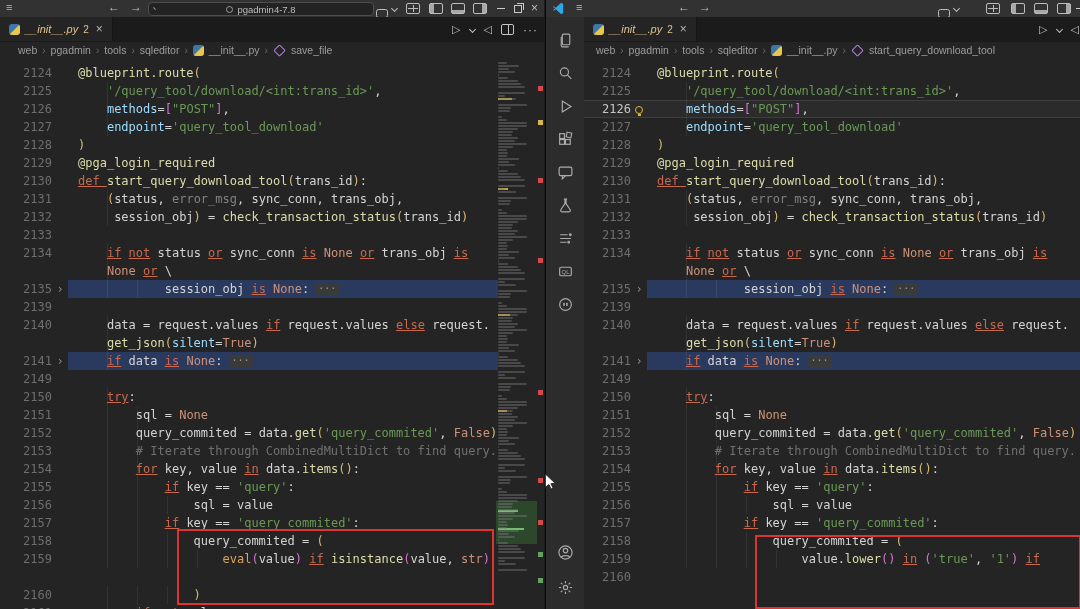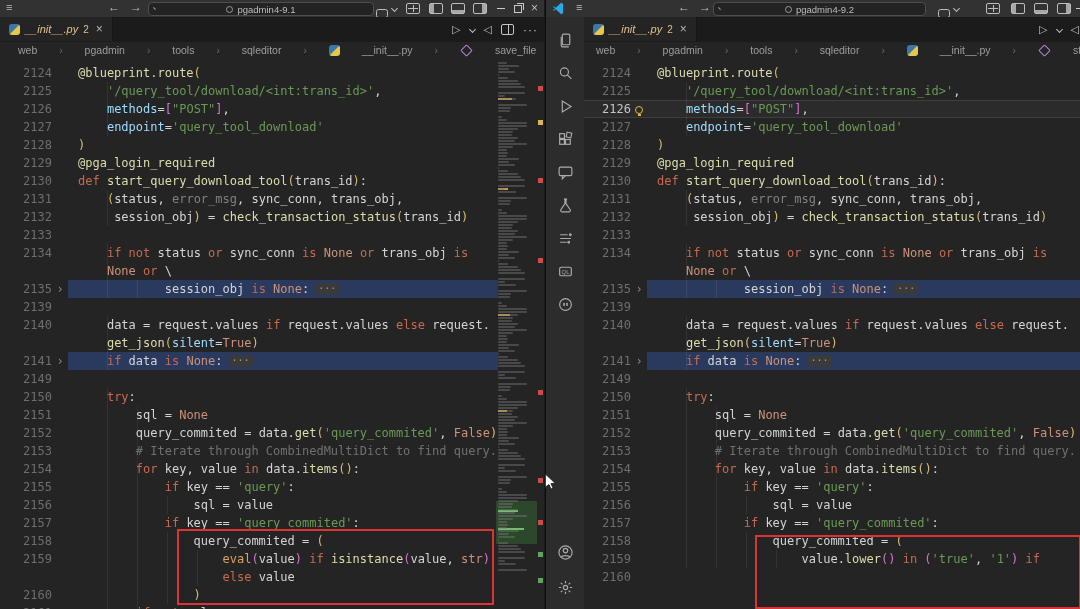--- a/index.html
+++ b/index.html
@@ -42,21 +42,21 @@
     align-items:center;gap:5px;padding:0 9px;border-right:1px solid #161616;}
   .tablabel{font-style:italic;font-size:11px;color:var(--tabGold,#e2c08d);}
   .tabbadge{font-size:10px;color:var(--tabGold,#e2c08d);}
   .tabclose{color:#b6b6b6;font-size:12px;margin-left:2px;}
   .tabactions{position:absolute;right:6px;top:0;height:25px;display:flex;align-items:center;gap:9px;color:#c5c5c5;}
   .tabactions .tri{font-size:11px;}
   .splitic{width:11px;height:9px;border:1px solid #c5c5c5;border-radius:2px;position:relative;}
   .splitic::before{content:'';position:absolute;left:50%;top:0;bottom:0;width:1px;background:#c5c5c5;}
   .more{font-size:12px;letter-spacing:1px;color:#c5c5c5;}
   
-  .crumbs{position:absolute;left:0;right:8px;top:42px;height:16px;display:flex;align-items:center;gap:22px;
+  .crumbs{position:absolute;left:0;right:8px;top:42px;height:16px;display:flex;align-items:center;gap:5px;
     font-size:10.5px;color:#9d9d9d;padding-left:18px;background:var(--bgEditor,#242425);}
   .crumb-sep{color:#6a6a6a;font-size:10px;}
   .pyico{width:11px;height:11px;border-radius:3px;display:inline-block;flex:none;
     background:linear-gradient(135deg,#3b77a8 0 49%,#e8c84a 51% 100%);}
   .mico{width:7px;height:7px;border:1.3px solid #b180d7;border-radius:1.5px;transform:rotate(45deg);
     display:inline-block;flex:none;margin:0 2px;}
   
   .editor{position:absolute;top:58px;bottom:0;overflow:hidden;
     font-family:"DejaVu Sans Mono","Liberation Mono",monospace;font-size:12px;}
   .pane-left{left:0;right:46px;}
@@ -67,21 +67,21 @@
   .pane-left .num{width:52px;}
   .pane-right .num{width:47px;}
   .fold{flex:none;width:16px;text-align:center;color:#8a8a8a;font-size:12px;}
   pre.code{margin:0;flex:1;white-space:pre;color:var(--vr,#d4d4d4);padding-left:10px;
     background-image:repeating-linear-gradient(90deg,transparent 0 28.9px,rgba(255,255,255,.07) 28.9px 29.9px);
     background-repeat:no-repeat;background-position:10px 0;background-size:0 100%;}
   .row.sel pre.code{background-color:var(--seln,#2a3a5e);}
   .row.cur{box-shadow:inset 0 1px 0 #3e3e3e,inset 0 -1px 0 #3e3e3e;background:rgba(255,255,255,.035);}
   .row.cur .num{color:#c6c6c6;}
   .tk-w{color:inherit;}
-  .tk-k{color:var(--kw,#c8694f);}
+  .tk-k{color:var(--kw,#c8694f);text-decoration:underline;}
   .tk-s{color:var(--str,#6a9955);}
   .tk-c{color:var(--com,#707070);}
   .tk-v{color:var(--vr,#d4d4d4);}
   .tk-op{color:var(--op,#d4d4d4);}
   .tk-fn{color:var(--fn,#dcdcaa);}
   .tk-d{color:var(--dec,#dcdcaa);}
   .tk-pm{color:var(--pm,#9cdcfe);}
   .tk-b1{color:var(--b1,#d9ba71);}
   .tk-b2{color:var(--b2,#da70d6);}
   .tk-const{color:var(--cons,#ce9178);}
@@ -112,21 +112,21 @@
 
 <div id="stage">
 
   <div class="win" id="win-left">
     <div class="titlebar">
       <span class="menu-ico" style="left:6px">≡</span>
       <span class="nav" style="left:108px">←</span>
       <span class="nav" style="left:130px">→</span>
       <div class="searchbox" style="left:148px;width:224px">
         <span class="lens"></span>
-        <span>pgadmin4-9.1</span>
+        <span>pgadmin4-7.8</span>
       </div>
       <span class="bubble" style="left:376px;top:4px"></span>
       <span class="caret" style="left:392px;top:6px"></span>
       <span class="lic grid" style="left:406px;top:3px"></span>
       <span class="lic left" style="left:429px;top:3px"></span>
       <span class="lic bottom" style="left:451px;top:3px"></span>
       <span class="lic right" style="left:473px;top:3px"></span>
       <span class="wc-min" style="left:497px"></span>
       <span class="wc-restore" style="left:514px"></span>
       <span class="wc-close" style="left:531px">×</span>
@@ -299,21 +299,20 @@
             <pre class="code" style="background-size: 117.626px 100%;"><span class="tk-w">                </span><span class="tk-v">query_commited</span><span class="tk-op"> = </span><span class="tk-b1">(</span></pre>
           </div>
           <div class="row">
             <div class="num">2159</div>
             <div class="fold"></div>
             <pre class="code" style="background-size: 146.532px 100%;"><span class="tk-w">                    </span><span class="tk-bi">eval</span><span class="tk-b2">(</span><span class="tk-v">value</span><span class="tk-b2">)</span><span class="tk-w"> </span><span class="tk-k">if</span><span class="tk-w"> </span><span class="tk-fn">isinstance</span><span class="tk-b2">(</span><span class="tk-v">value</span><span class="tk-op">, </span><span class="tk-const">str</span><span class="tk-b2">)</span></pre>
           </div>
           <div class="row">
             <div class="num"></div>
             <div class="fold"></div>
-            <pre class="code" style="background-size: 146.532px 100%;"><span class="tk-w">                    </span><span class="tk-k">else</span><span class="tk-w"> </span><span class="tk-v">value</span></pre>
           </div>
           <div class="row">
             <div class="num">2160</div>
             <div class="fold"></div>
             <pre class="code" style="background-size: 117.626px 100%;"><span class="tk-w">                </span><span class="tk-b1">)</span></pre>
           </div>
           <div class="row">
             <div class="num">2161</div>
             <div class="fold"></div>
             <pre class="code" style="background-size: 59.8128px 100%;"><span class="tk-w">        </span><span class="tk-k">if</span><span class="tk-w"> </span><span class="tk-k">not</span><span class="tk-w"> </span><span class="tk-v">sql</span><span class="tk-op">:</span></pre>
@@ -516,24 +515,20 @@
   <div class="win" id="win-right">
     <div class="titlebar">
       <span class="vslogo" style="left:6px">
         <svg width="13" height="13" viewBox="0 0 16 16">
             <path d="M11.2 1L4.6 7 2.2 5.2l-1 .6 2.6 2.2-2.6 2.2 1 .6L4.6 9l6.6 6 2.6-1.4V2.4z" fill="#2da7e8"></path>
           </svg>
       </span>
       <span class="menu-ico" style="left:30px">≡</span>
       <span class="nav" style="left:132px">←</span>
       <span class="nav" style="left:153px">→</span>
-      <div class="searchbox" style="left:167px;width:211px">
-        <span class="lens"></span>
-        <span>pgadmin4-9.2</span>
-      </div>
       <span class="bubble" style="left:392px;top:4px"></span>
       <span class="caret" style="left:408px;top:6px"></span>
       <span class="lic grid" style="left:440px;top:3px"></span>
       <span class="lic left" style="left:465px;top:3px"></span>
       <span class="lic bottom" style="left:488px;top:3px"></span>
       <span class="lic right" style="left:511px;top:3px"></span>
       <span class="wc-min" style="left:530px"></span>
     </div>
 
     <div class="activitybar">

